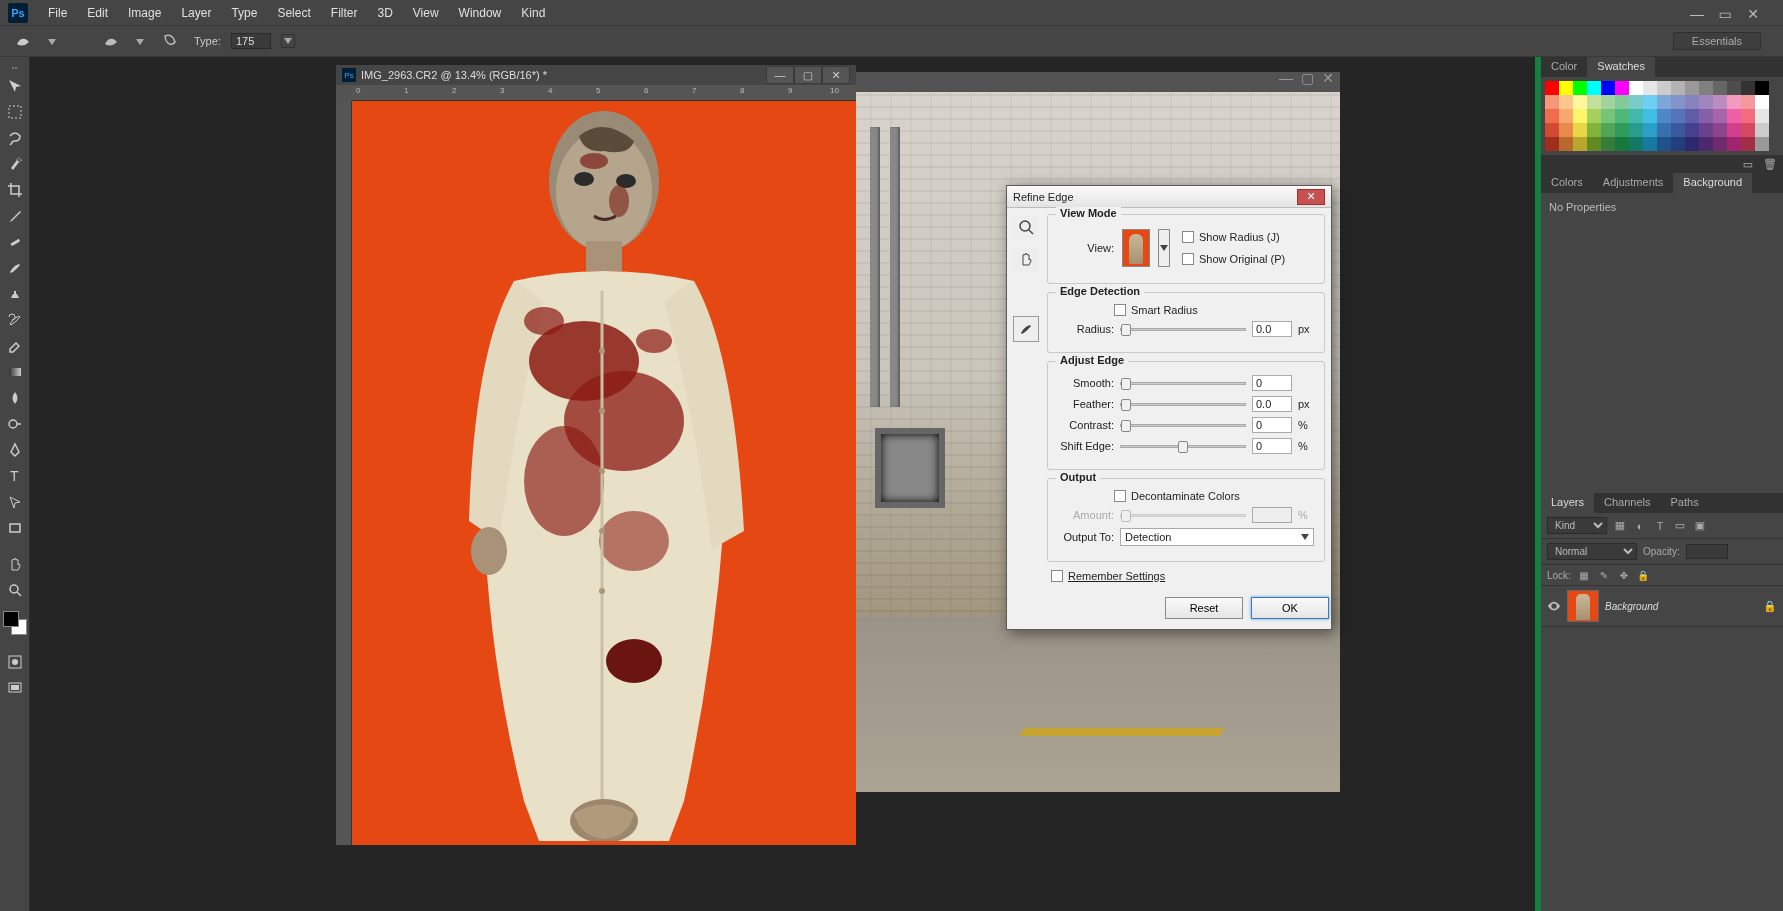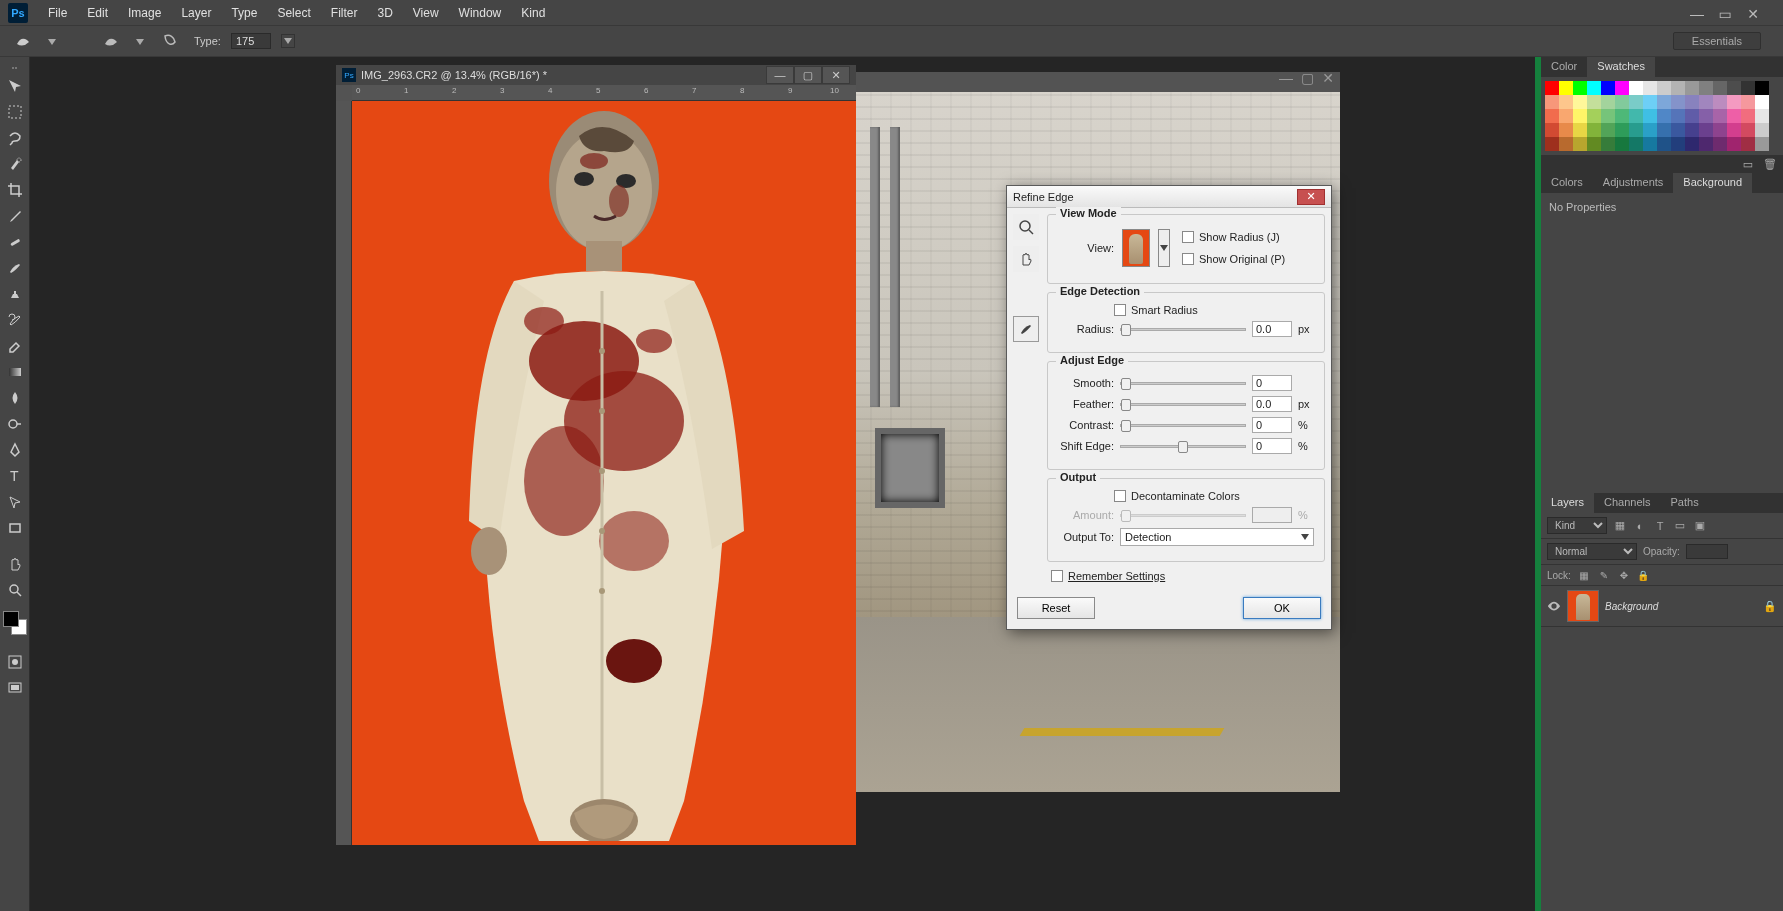--- a/index.html
+++ b/index.html
@@ -54,21 +54,21 @@
 .slider { flex: 1; height: 3px; background: #ccc; border: 1px solid #aaa; position: relative; }
 .slider-thumb { position: absolute; top: -5px; width: 10px; height: 12px; background: #f0f0f0; border: 1px solid #888; border-radius: 2px; cursor: pointer; }
 .num-input { width: 40px; padding: 1px 3px; font-size: 11px; border: 1px solid #aaa; background: #fff; text-align: left; color: #222; }
 .unit { width: 16px; font-size: 11px; }
 .checkbox-row { display: flex; align-items: center; gap: 5px; margin: 3px 0 3px 56px; }
 .chk { width: 12px; height: 12px; border: 1px solid #888; background: #fff; cursor: pointer; }
 .view-thumb { width: 28px; height: 38px; background: #e54813; border: 1px solid #888; display: inline-block; margin: 0 2px; position: relative; }
 .view-thumb::after { content:""; position:absolute; left:6px; top:4px; width:14px; height:30px; background: linear-gradient(#c8b898,#a89070); border-radius: 6px 6px 2px 2px; }
 .view-caret { width: 12px; height: 38px; border: 1px solid #888; background: #eee; display: inline-flex; align-items: center; justify-content: center; cursor: pointer; }
 .select { flex: 1; border: 1px solid #aaa; background: #fff; padding: 2px 4px; display: flex; justify-content: space-between; align-items: center; cursor: pointer; }
-.dialog-buttons { display: flex; justify-content: space-between; gap: 8px; padding: 6px 10px 10px; }
+.dialog-buttons { display: flex; justify-content: flex-end; gap: 8px; padding: 6px 2px 10px; }
 .dlg-btn { width: 78px; height: 22px; border: 1px solid #8a8a8a; background: linear-gradient(#fafafa,#e5e5e5); cursor: pointer; font-size: 11px; }
 .dlg-btn.primary { border: 1px solid #3a7bbf; box-shadow: 0 0 3px #5aa0e0; }
 .panels { width: 248px; background: #383838; display: flex; flex-direction: column; border-left: 6px solid #15803d; }
 .panel-tabs { display: flex; background: #323232; height: 20px; }
 .ptab { padding: 3px 10px; font-size: 11px; color: #aaa; cursor: pointer; }
 .ptab.active { background: #454545; color: #ddd; }
 .swatch-panel { padding: 4px; display: flex; flex-wrap: wrap; gap: 0; background: #454545; }
 .swatch { width: 14px; height: 14px; cursor: pointer; }
 .props-panel { flex: 0 0 auto; background: #454545; padding: 8px; height: 300px; font-size: 11px; color: #bbb; }
 .layers-panel { flex: 1; background: #454545; display: flex; flex-direction: column; }

